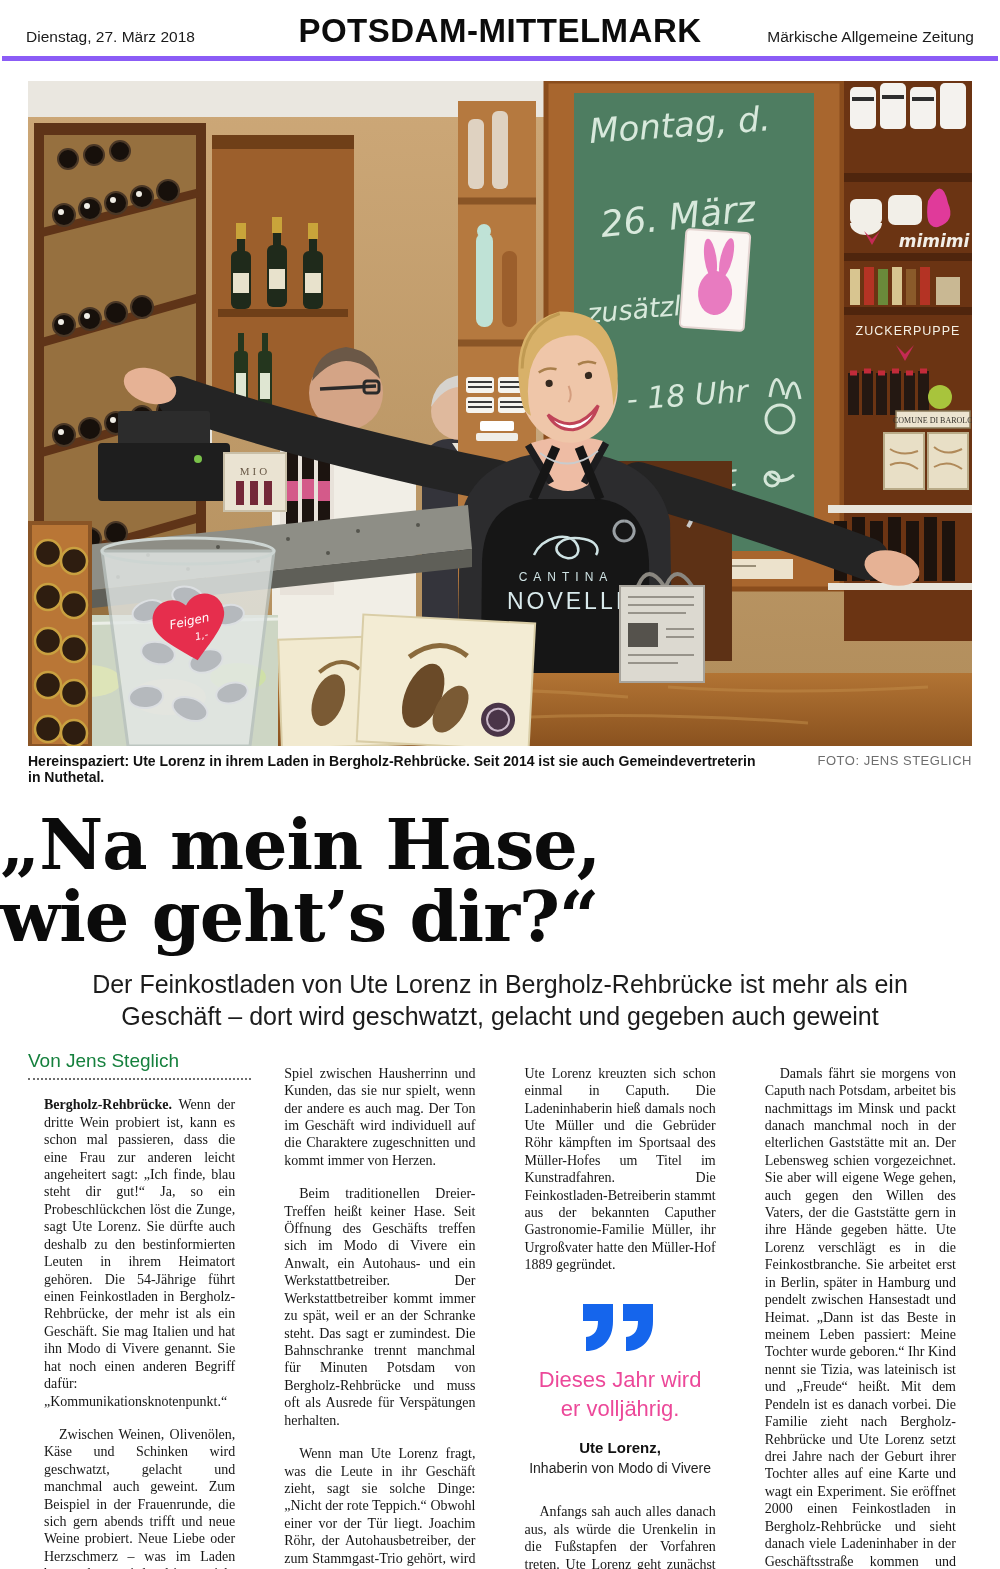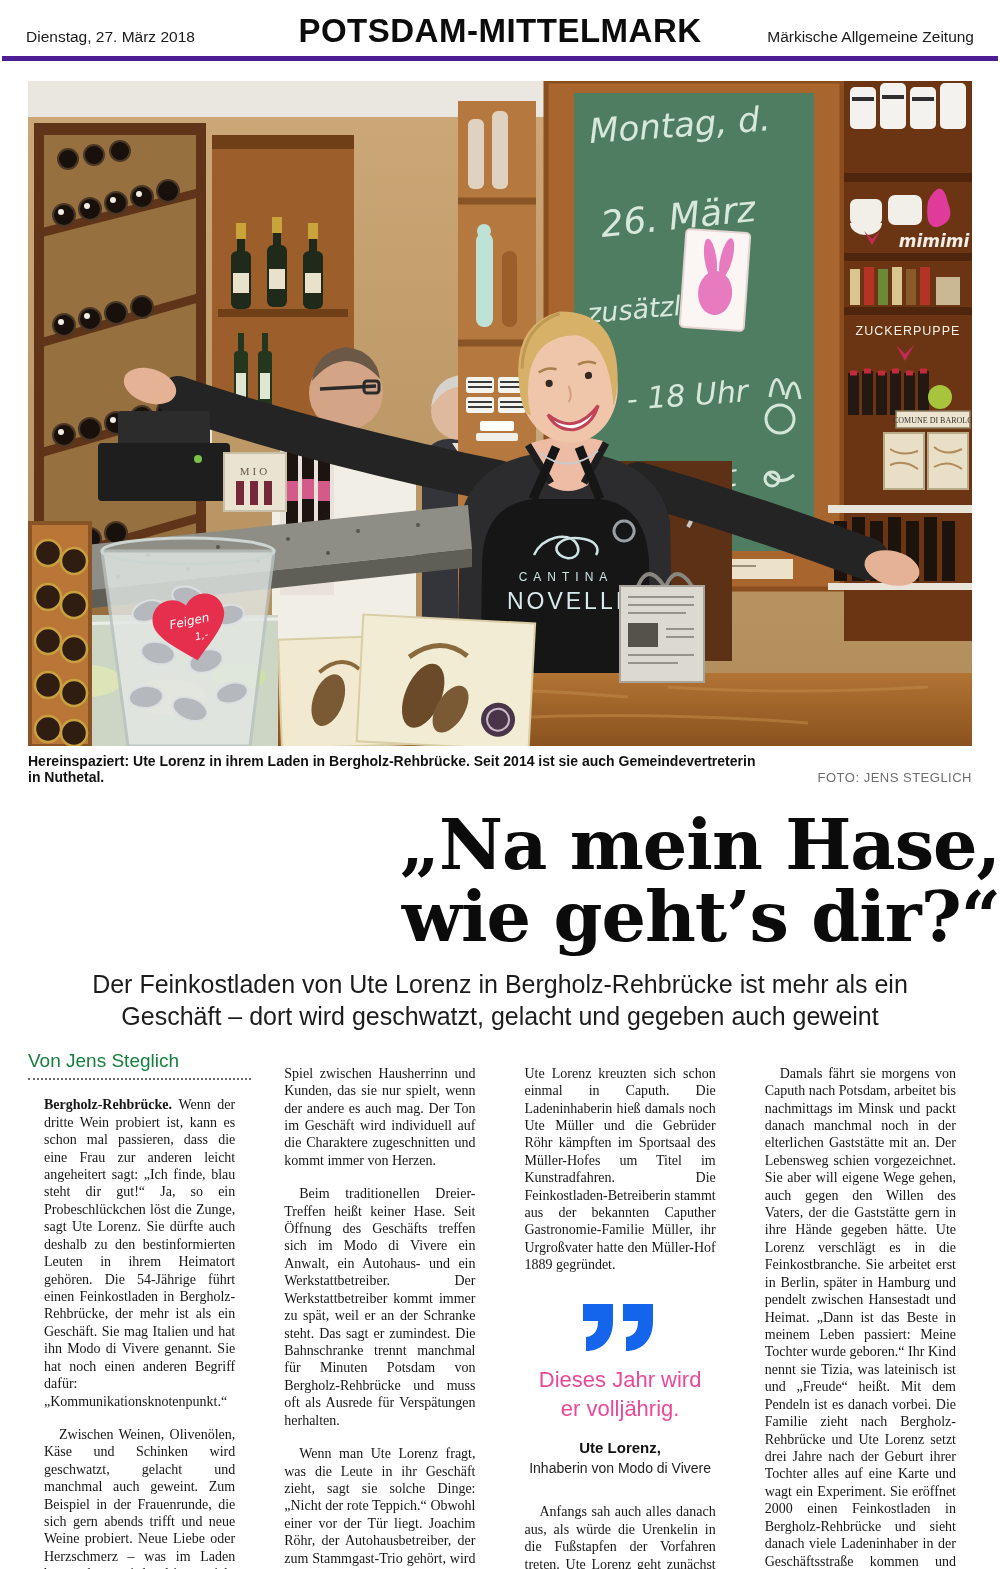--- a/index.html
+++ b/index.html
@@ -1,33 +1,33 @@
 <!DOCTYPE html>
 <html lang="de"><head>
 <meta charset="utf-8">
 <style>
   html,body{margin:0;padding:0;background:#fff;}
   body{width:1000px;height:1569px;overflow:hidden;font-family:"Liberation Sans",sans-serif;color:#111;}
   .page{width:1000px;height:1569px;position:relative;background:#fff;}
 
   
   .masthead{display:flex;align-items:baseline;justify-content:space-between;
-    padding:12px 24px 6px;border-bottom:5px solid #4c1d95;margin:0 2px;}
+    padding:12px 24px 6px;border-bottom:5px solid #8b5cf6;margin:0 2px;}
   .masthead .date{width:270px;font-size:15.5px;color:#1a1a1a;}
   .masthead .section{flex:1;text-align:center;font-size:33px;font-weight:700;letter-spacing:.5px;color:#0c0c0c;}
   .masthead .paper{width:270px;text-align:right;font-size:15.5px;color:#1a1a1a;}
 
   
   .photo-wrap{margin:20px 28px 0;width:944px;height:665px;overflow:hidden;background:#c29c6a;}
-  .caption-row{display:flex;justify-content:space-between;align-items:flex-end;margin:7px 28px 0;gap:35px;}
+  .caption-row{display:flex;justify-content:space-between;align-items:flex-start;margin:7px 28px 0;gap:35px;}
   .caption{font-size:14px;font-weight:700;color:#111;}
   .credit{font-size:13px;color:#6e6e6e;letter-spacing:.5px;white-space:nowrap;margin-left:21px;}
 
   
-  .headline{text-align:right;font-family:"DejaVu Serif",serif;font-weight:700;
+  .headline{text-align:left;font-family:"DejaVu Serif",serif;font-weight:700;
     font-size:70px;line-height:1.03;letter-spacing:-1px;color:#0b0b0b;margin:24px 0 16px;}
   .subhead{max-width:884px;margin:0 auto;text-align:center;font-size:25px;line-height:1.27;color:#1c1c1c;}
 
   
   .article{display:flex;gap:17px;margin:16px 28px 0;height:528px;overflow:hidden;}
   .col{flex:1;min-width:0;font-family:"Liberation Serif",serif;font-size:14px;line-height:1.245;color:#161616;}
   .col p{margin:16px;text-align:justify;}
   .col p.ind{text-indent:15px;}
   .byline{font-family:"Liberation Sans",sans-serif;font-size:19px;color:#15803d;
     padding-bottom:6px;border-bottom:2px dotted #6e6e6e;margin-bottom:12px;}

